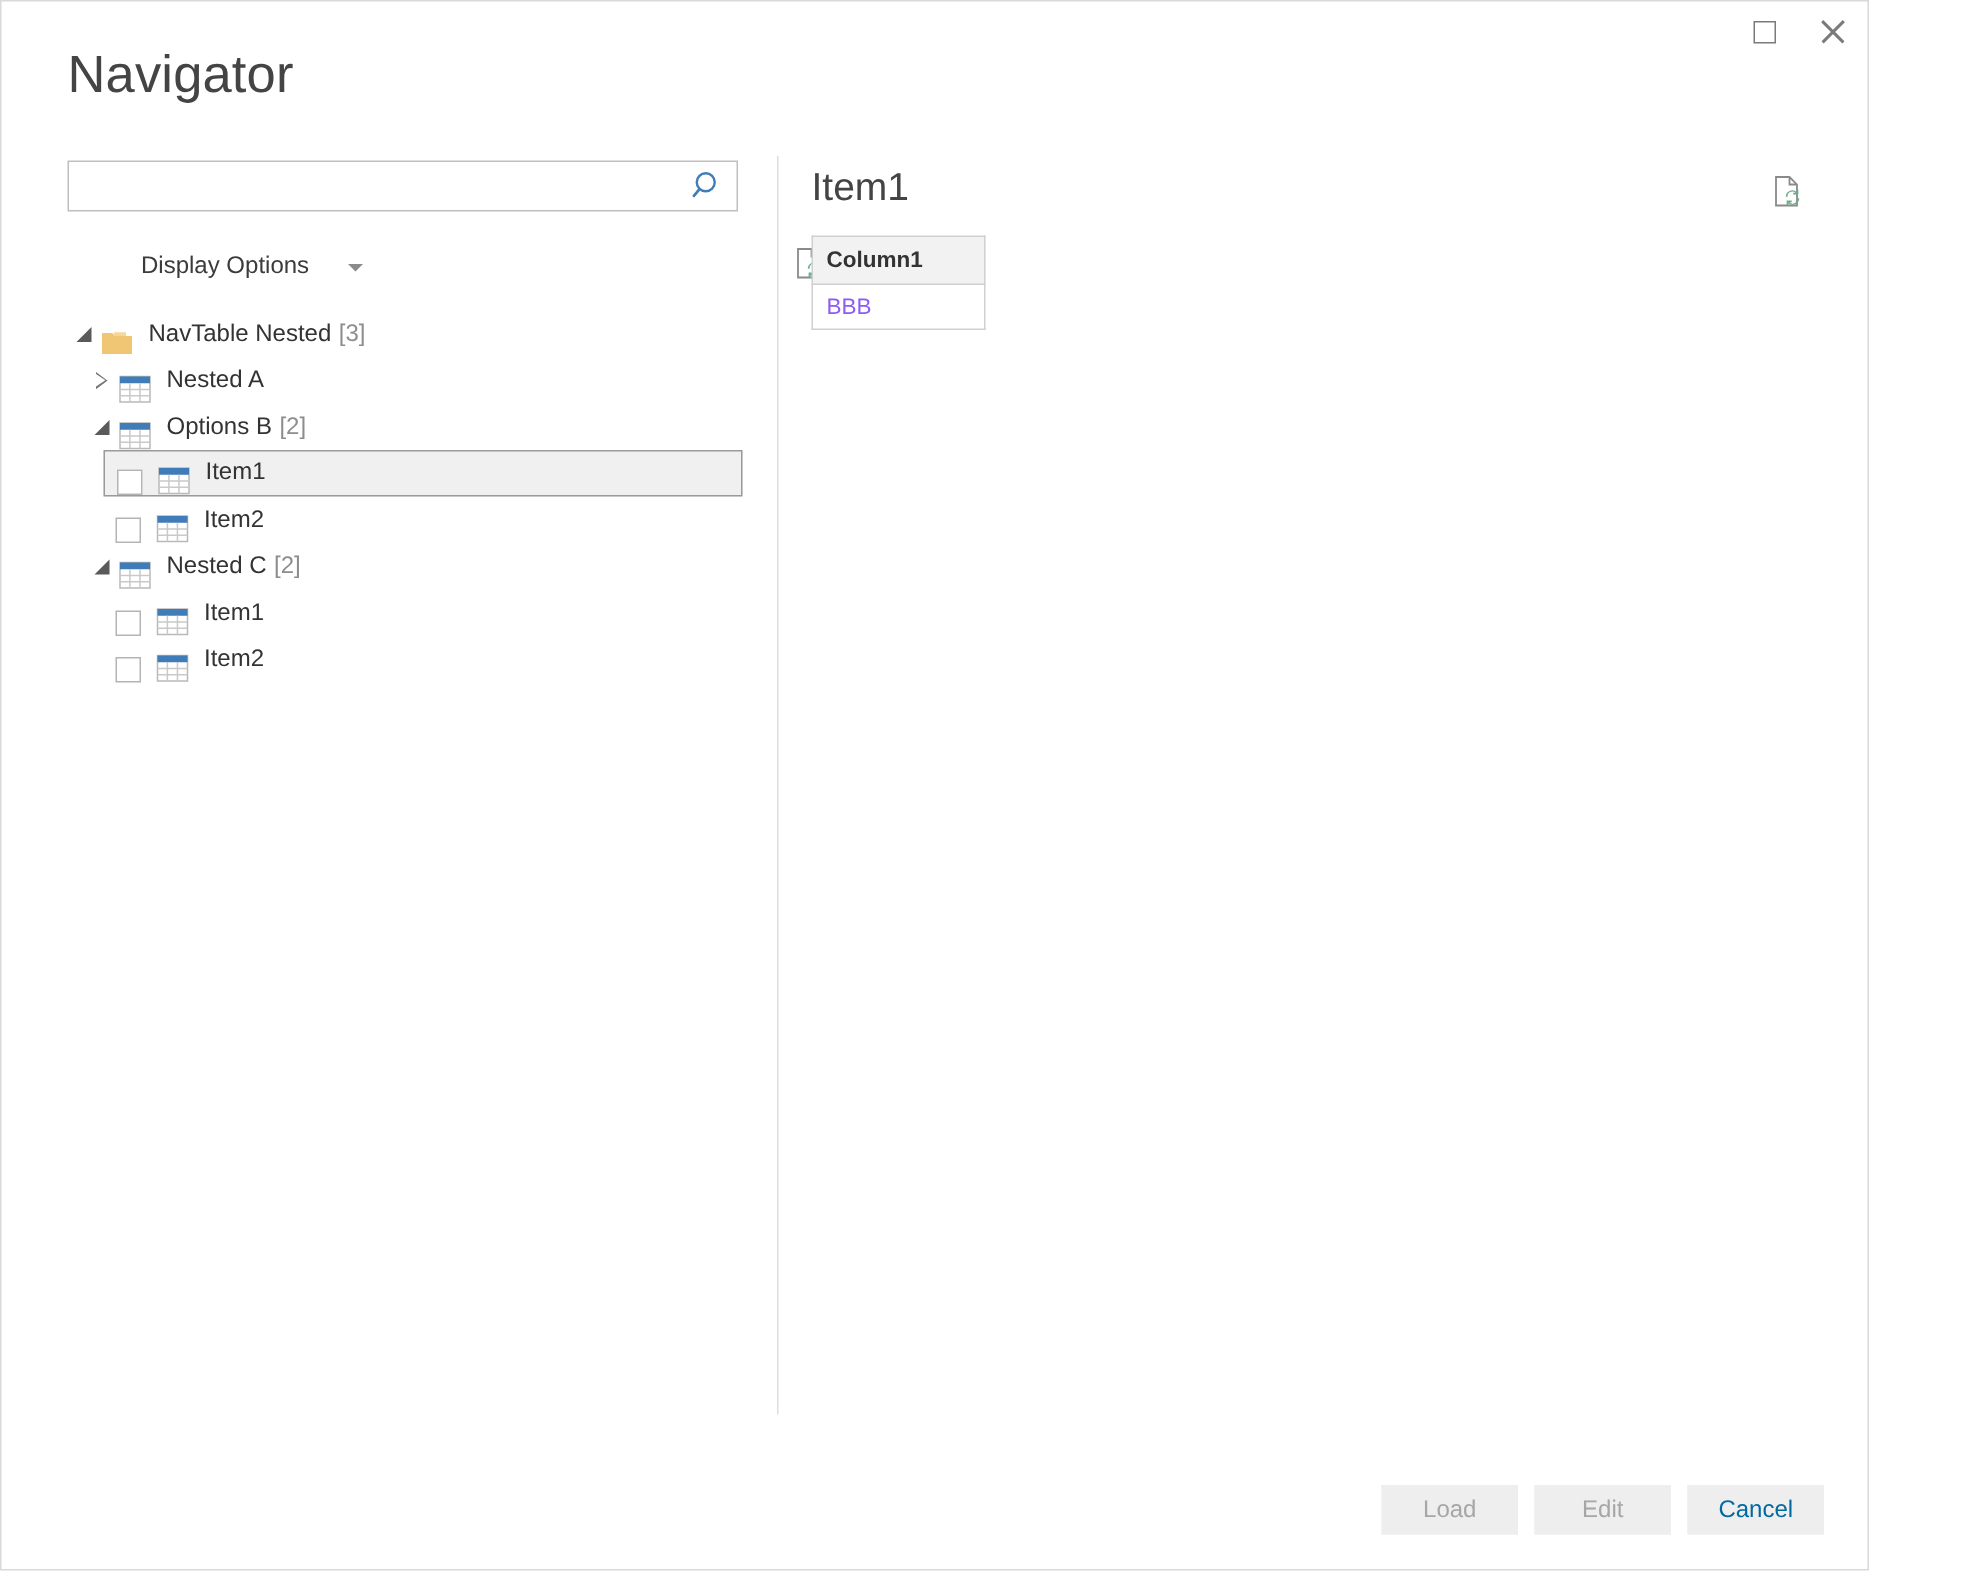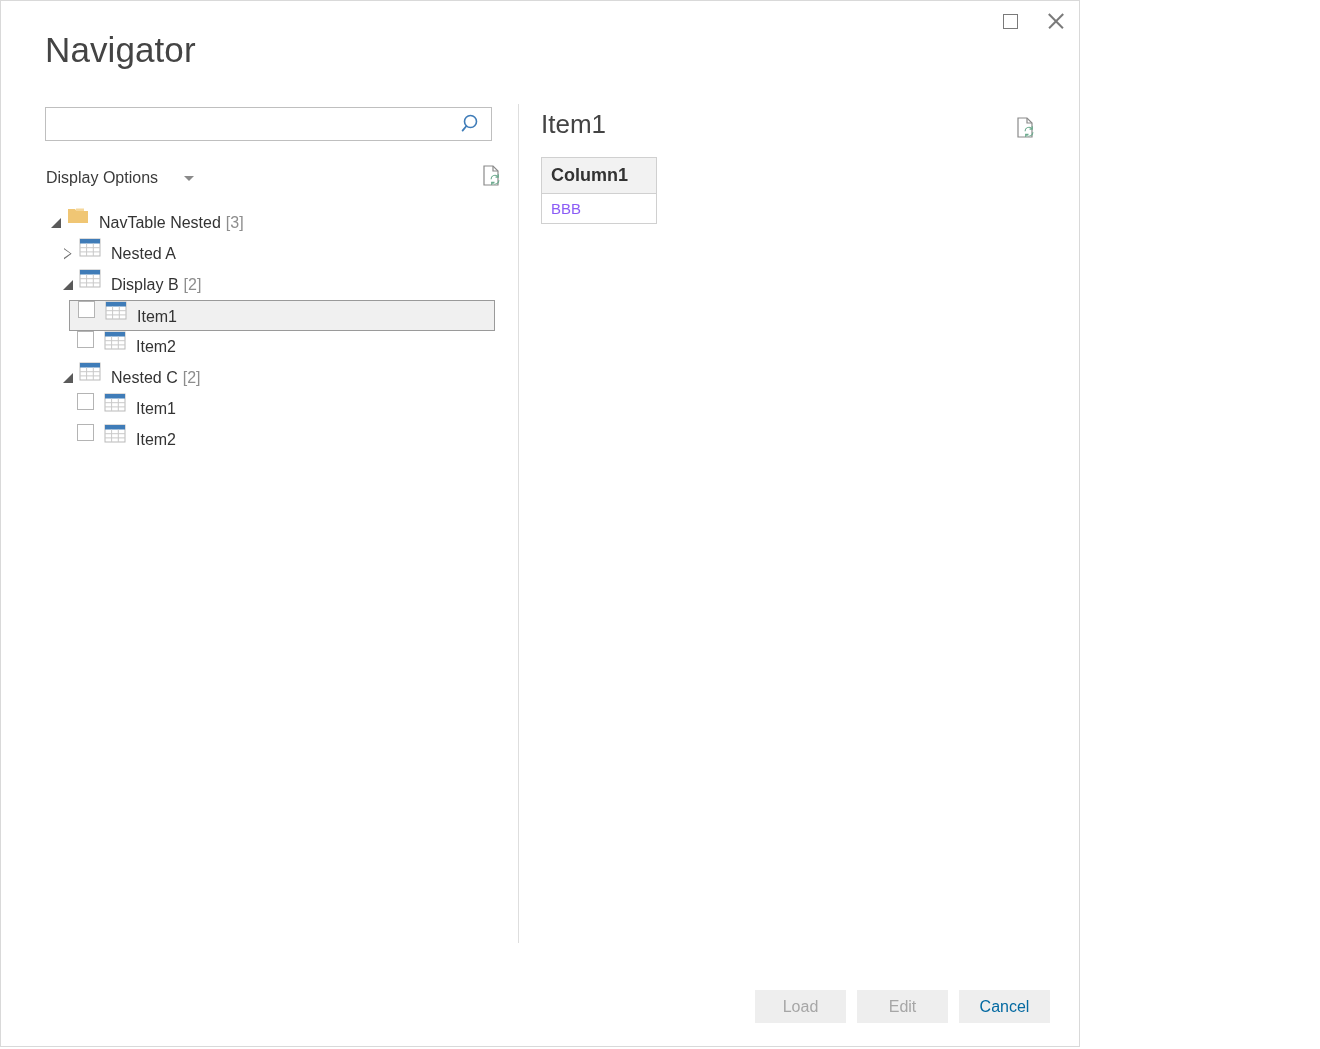--- a/index.html
+++ b/index.html
@@ -10,21 +10,21 @@
     width: 1320px;
     height: 1049px;
     background: #ffffff;
     font-family: "Liberation Sans", sans-serif;
     color: #333333;
     overflow: hidden;
   }
 
   .dialog {
     position: relative;
-    width: 1080px;
+    width: 1246px;
     height: 1047px;
     border: 1px solid #d9d9d9;
     background: #ffffff;
     box-sizing: border-box;
   }
 
   
   .window-controls {
     position: absolute;
     top: 0;
@@ -113,20 +113,21 @@
     top: 4px;
     width: 24px;
     height: 24px;
   }
 
   .options-row {
     position: relative;
     margin-top: 24px;
     height: 26px;
     width: 447px;
+    margin-left: 48px;
   }
   .display-options {
     position: absolute;
     left: 1px;
     top: 0;
     font-size: 16px;
     color: #3b3b3b;
     line-height: 26px;
     cursor: default;
   }
@@ -164,21 +165,21 @@
   .tree-row.selected {
     background: #f0f0f0;
     border: 1px solid #9a9a9a;
     width: 426px;
     margin-left: 24px;
   }
   .tree-row.selected .row-inner { padding-left: 8px; }
 
   .row-inner {
     display: flex;
-    align-items: flex-start;
+    align-items: flex-end;
     height: 100%;
   }
 
   .twisty {
     width: 22px;
     height: 31px;
     display: flex;
     align-items: center;
     justify-content: center;
     flex: none;
@@ -279,21 +280,21 @@
   }
 
   .preview-table {
     margin-top: 16px;
     border-collapse: collapse;
     table-layout: fixed;
   }
   .preview-table th {
     background: #f2f2f2;
     border: 1px solid #d0d0d0;
-    font-size: 18px;
+    font-size: 15px;
     font-weight: bold;
     color: #333333;
     text-align: left;
     padding: 7px 9px;
     width: 115px;
     box-sizing: border-box;
   }
   .preview-table td {
     background: #ffffff;
     border: 1px solid #d0d0d0;
@@ -412,21 +413,21 @@
             <span class="twisty-expanded"></span>
           </span>
           <svg class="icon-table" viewBox="0 0 22 19">
             <rect x="1" y="1" width="20" height="17" fill="#ffffff" stroke="#b9b9b9" stroke-width="1"></rect>
             <rect x="1" y="1" width="20" height="4.5" fill="#3f7cb8"></rect>
             <line x1="7.6" y1="5.5" x2="7.6" y2="18" stroke="#c9c9c9" stroke-width="1"></line>
             <line x1="14.3" y1="5.5" x2="14.3" y2="18" stroke="#c9c9c9" stroke-width="1"></line>
             <line x1="1" y1="9.7" x2="21" y2="9.7" stroke="#c9c9c9" stroke-width="1"></line>
             <line x1="1" y1="13.9" x2="21" y2="13.9" stroke="#c9c9c9" stroke-width="1"></line>
           </svg>
-          <span class="node-label">Display B</span>
+          <span class="node-label">Options B</span>
           <span class="node-count">[2]</span>
         </div>
       </div>
 
       <div class="tree-row selected">
         <div class="row-inner">
           <span class="checkbox"></span>
           <svg class="icon-table" viewBox="0 0 22 19">
             <rect x="1" y="1" width="20" height="17" fill="#ffffff" stroke="#b9b9b9" stroke-width="1"></rect>
             <rect x="1" y="1" width="20" height="4.5" fill="#3f7cb8"></rect>

